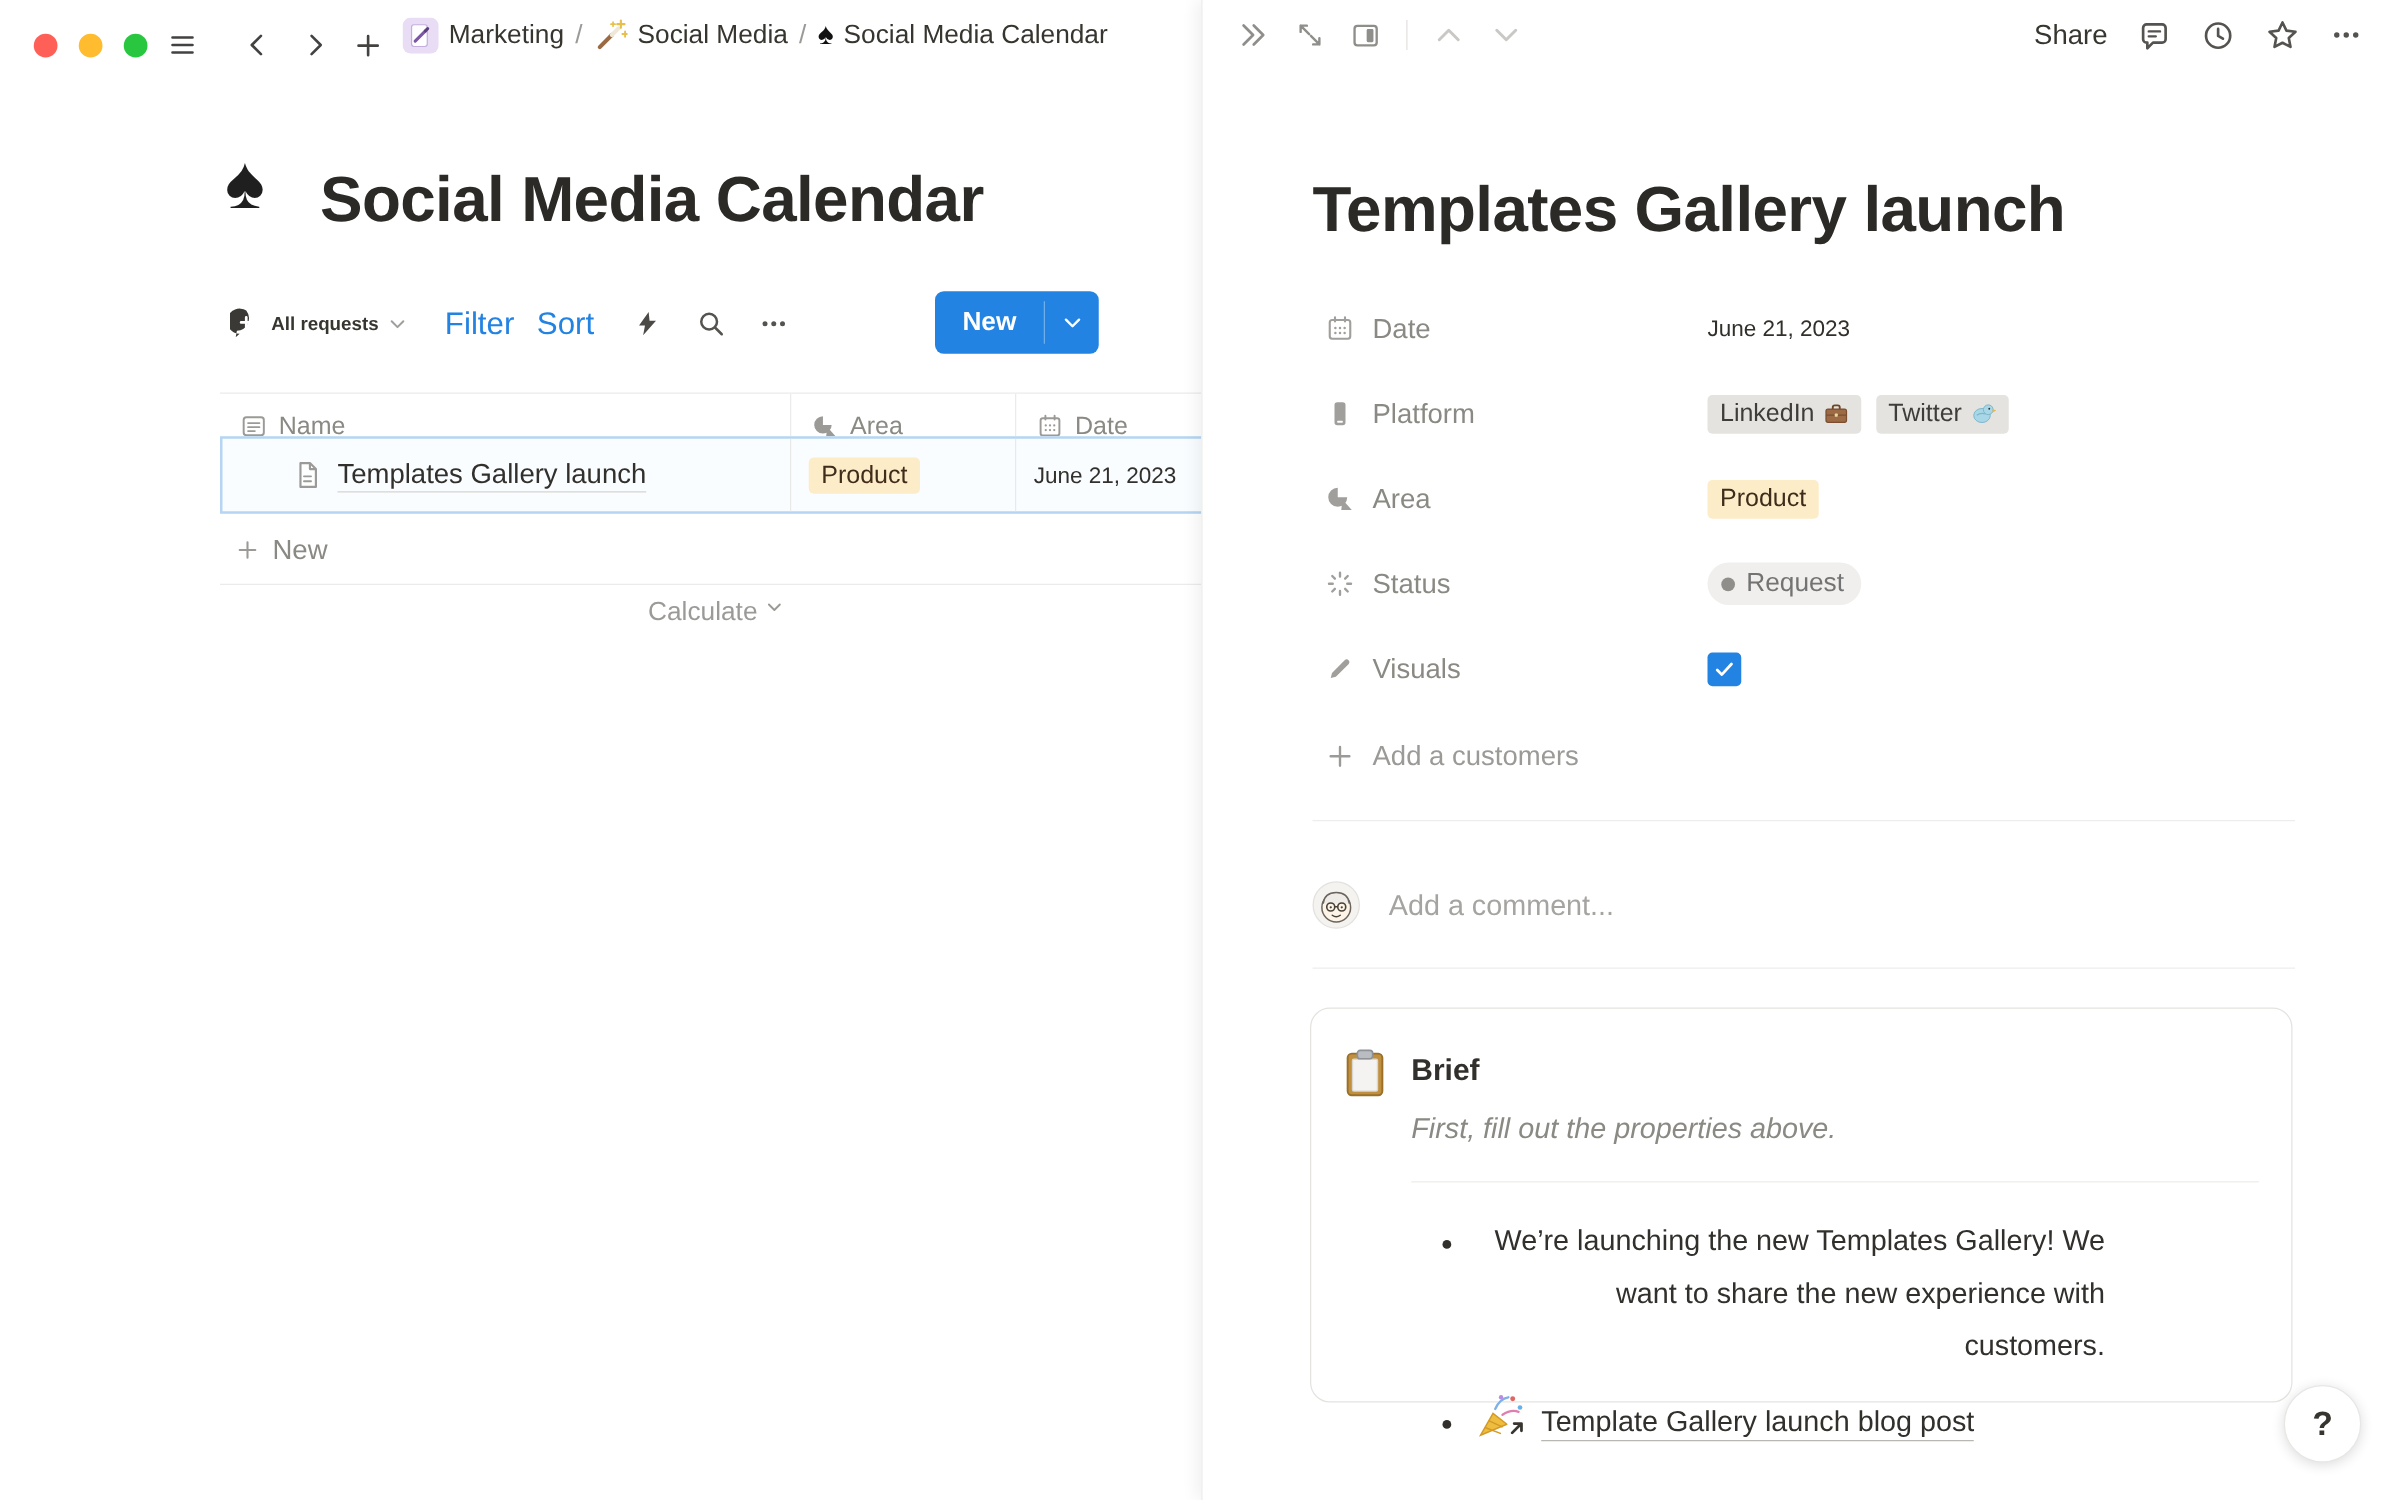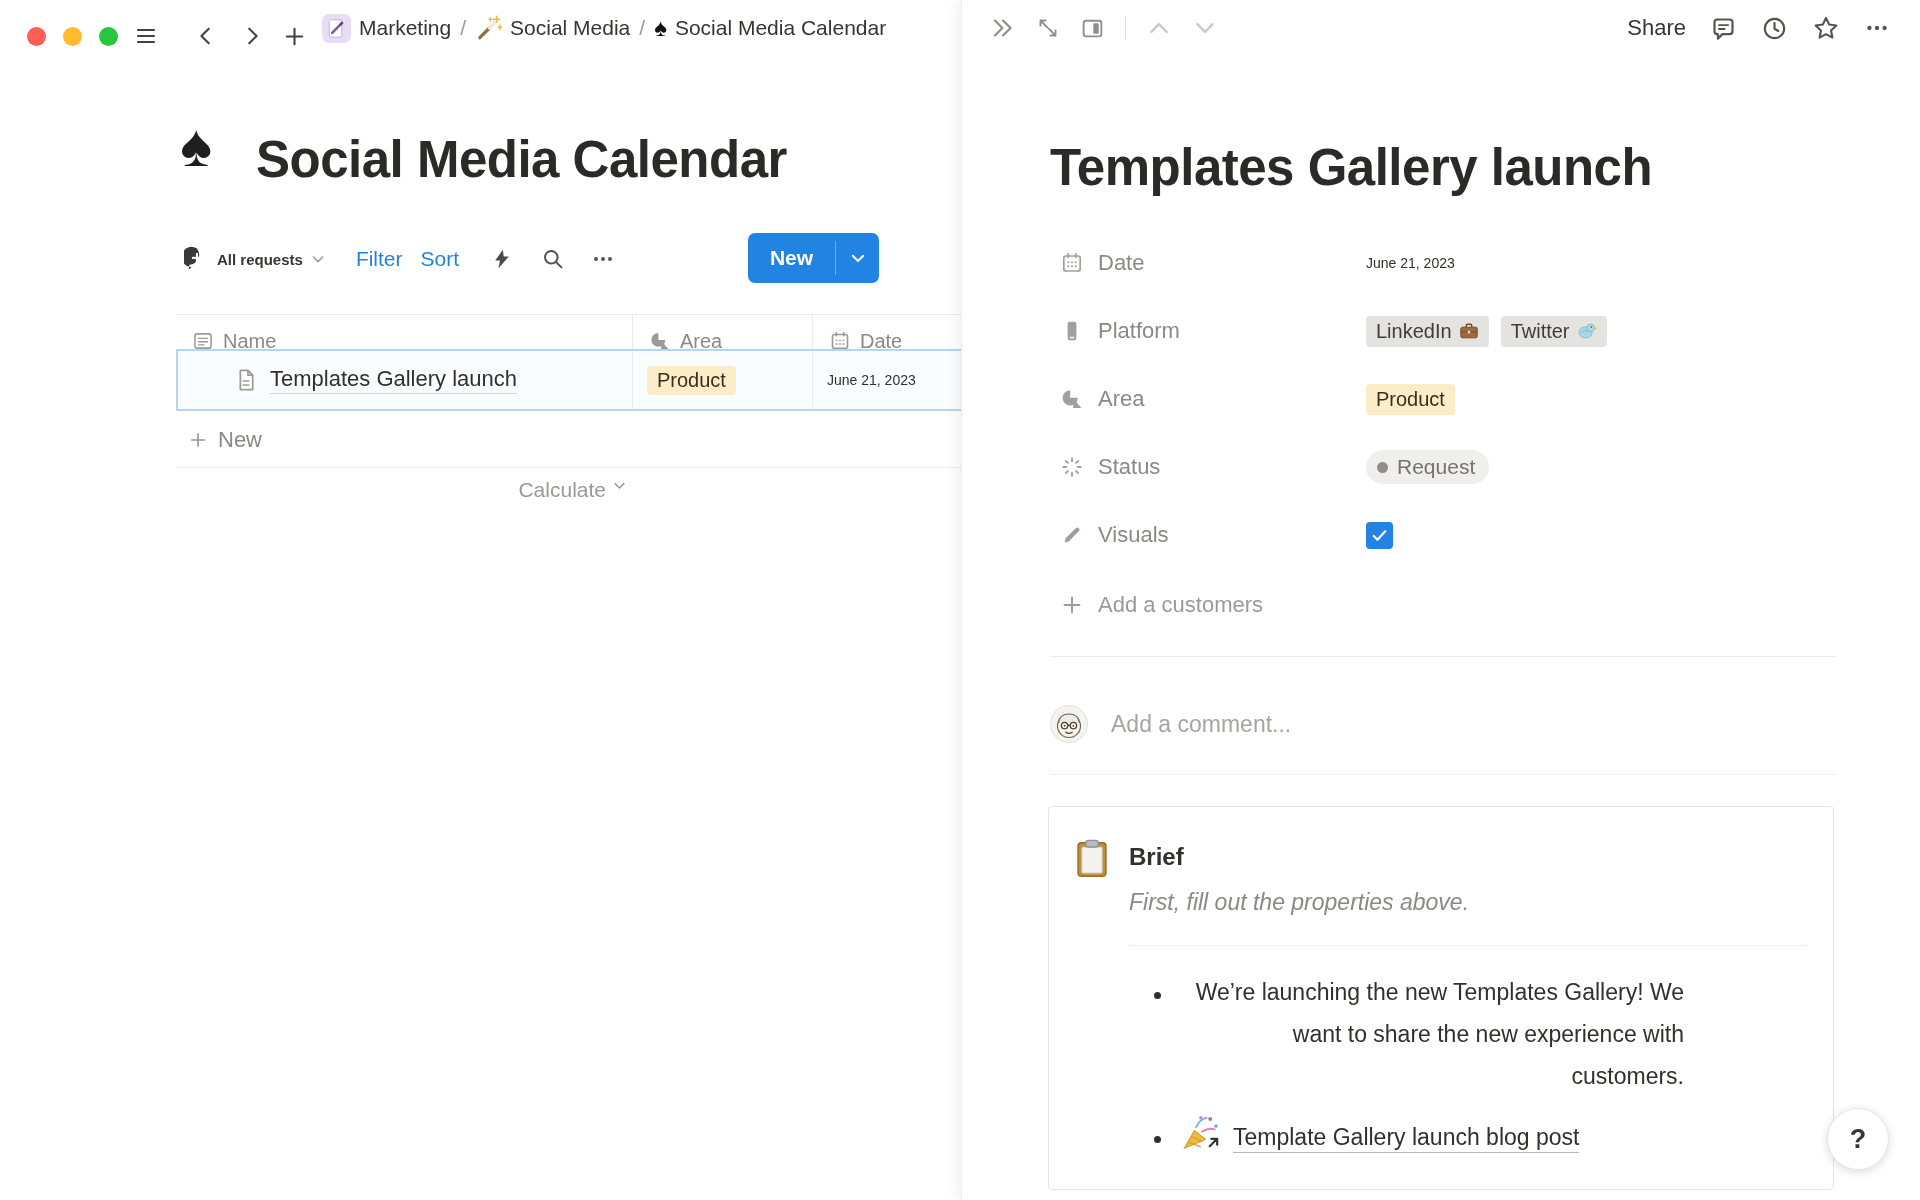--- a/index.html
+++ b/index.html
@@ -16,21 +16,21 @@
   .crumb { display:flex; align-items:center; gap:8px; cursor:pointer; }
   .crumb-sep { color:#9b9a97; }
   .spade-sm { font-size:24px; line-height:1; color:#111; }
 
   
   .db-icon { left:180px; top:116px; font-size:60px; line-height:1; color:#1f1f1f; }
   .db-title { left:256px; top:130px; font-size:51px; font-weight:bold; color:#2b2a27; letter-spacing:-0.5px; }
   .toolbar { left:184px; top:233px; height:52px; display:flex; align-items:center; }
   .view-btn { display:flex; align-items:center; gap:7px; cursor:pointer; }
   .view-label { font-size:15px; font-weight:bold; color:#37352f; }
-  .tb-link { font-size:21px; color:#2383e2; cursor:pointer; }
+  .tb-link { font-size:25px; color:#2383e2; cursor:pointer; }
   .tool-ic { color:#55534f; cursor:pointer; display:flex; align-items:center; }
   .new-btn { left:748px; top:233px; width:131px; height:50px; background:#2383e2; border-radius:7px;
     display:flex; align-items:stretch; color:#fff; cursor:pointer; overflow:hidden; }
   .new-main { width:87px; display:flex; align-items:center; justify-content:center; font-size:21px; font-weight:bold; }
   .new-div { width:1px; background:rgba(255,255,255,0.35); margin:8px 0; }
   .new-arrow { flex:1; display:flex; align-items:center; justify-content:center; }
 
   .tbl-header { left:176px; top:296px; width:934px; height:53px; border-top:1px solid #ebebe9; display:flex;margin-top:18px; }
   .th-cell { display:flex; align-items:center; gap:9px; padding-left:16px; color:#8a8983; font-size:20px; border-right:1px solid #ebebe9; }
   .th-cell:last-child { border-right:none; }
@@ -53,32 +53,32 @@
   .pc-div { width:1px; height:24px; background:#e3e2e0; }
   .pc-dim { color:#c9c8c5; }
   .panel-actions { position:absolute; right:30px; top:0; height:56px; display:flex; align-items:center; gap:24px; color:#55534f; }
   .share { font-size:22px; color:#37352f; cursor:pointer; }
   .page-title { left:88px; top:138px; font-size:51px; font-weight:bold; color:#2b2a27; letter-spacing:-0.5px; }
 
   .prop-row { position:absolute; height:44px; width:760px; }
   .prop-icon { position:absolute; left:10px; top:10px; color:#a09f9c; }
   .prop-label { position:absolute; left:48px; top:9px; font-size:22px; color:#8a8983; white-space:nowrap; }
   .prop-value { position:absolute; left:316px; top:0; height:44px; display:flex; align-items:center; gap:12px; }
-  .plain-val { font-size:14px; color:#32302c; }
+  .plain-val { font-size:18px; color:#32302c; }
   .tag-lg { border-radius:4px; padding:4px 10px; font-size:20px; display:inline-flex; align-items:center; gap:7px; }
   .status-pill { display:inline-flex; align-items:center; gap:9px; background:#f0efed; border-radius:999px; padding:5px 14px 5px 11px; }
   .status-dot { width:11px; height:11px; border-radius:50%; background:#8f8e8a; }
   .status-text { font-size:21px; color:#737373; }
   .checkbox { width:27px; height:27px; background:#2383e2; border-radius:4px; display:flex; align-items:center; justify-content:center; cursor:pointer; }
   .hr { position:absolute; height:1px; background:#ededeb; }
 
   .avatar { position:absolute; left:88px; top:705px; width:38px; height:38px; border-radius:50%; background:#f5f3f0; border:1px solid #e3e1de; overflow:hidden; }
   .comment-ph { position:absolute; left:149px; top:705px; height:38px; display:flex; align-items:center; font-size:23px; color:#a5a4a1; cursor:text; }
 
-  .brief-card { position:absolute; left:86px; top:806px; width:786px; height:384px; border:1px solid #e4e3e0; border-radius:4px; background:#fff; }
+  .brief-card { position:absolute; left:86px; top:806px; width:786px; height:316px; border:1px solid #e4e3e0; border-radius:16px; background:#fff; }
   .brief-title { position:absolute; left:80px; top:36px; font-size:24px; font-weight:bold; color:#32302c; }
   .brief-hint { position:absolute; left:80px; top:82px; font-size:23px; font-style:italic; color:#8a8983; }
   .bullet-dot { position:absolute; width:7px; height:7px; border-radius:50%; background:#32302c; }
   .b1-text { position:absolute; left:133px; top:164px; width:502px; font-size:23px; line-height:42px; color:#32302c; }
   .b2-link { position:absolute; left:184px; top:317px; font-size:23px; color:#32302c; border-bottom:1.5px solid #b9b7b2; padding-bottom:1px; cursor:pointer; white-space:nowrap; }
 
   .help-btn { left:1827px; top:1108px; width:62px; height:62px; border-radius:50%; background:#fff; border:1px solid #e8e7e4;
     box-shadow:0 2px 10px rgba(0,0,0,0.14); display:flex; align-items:center; justify-content:center;
     font-size:27px; font-weight:bold; color:#37352f; cursor:pointer; }
 </style>

